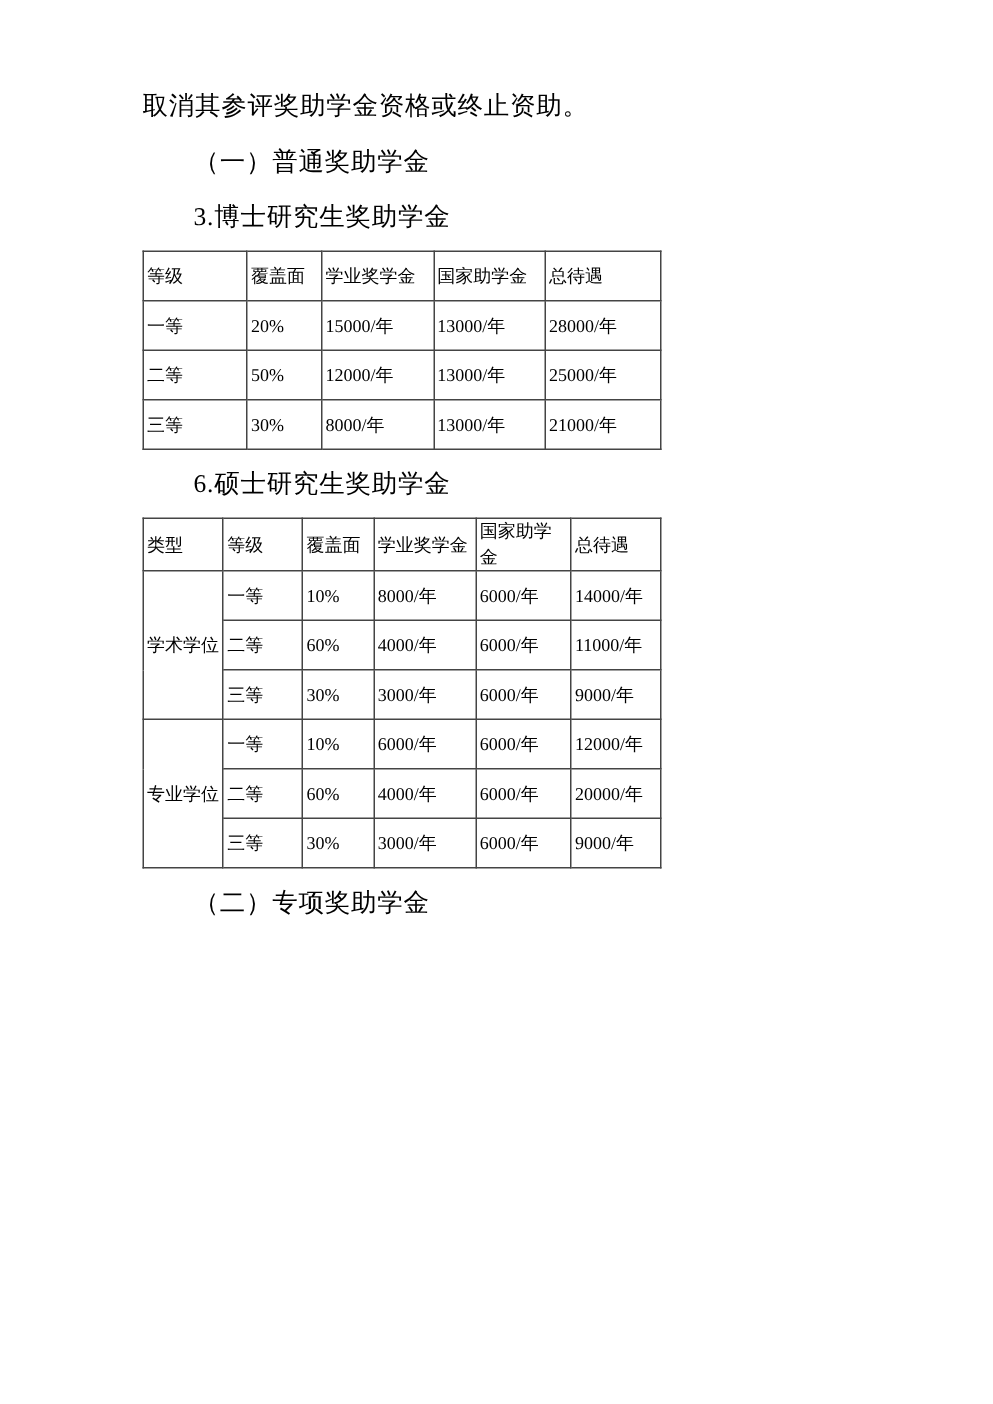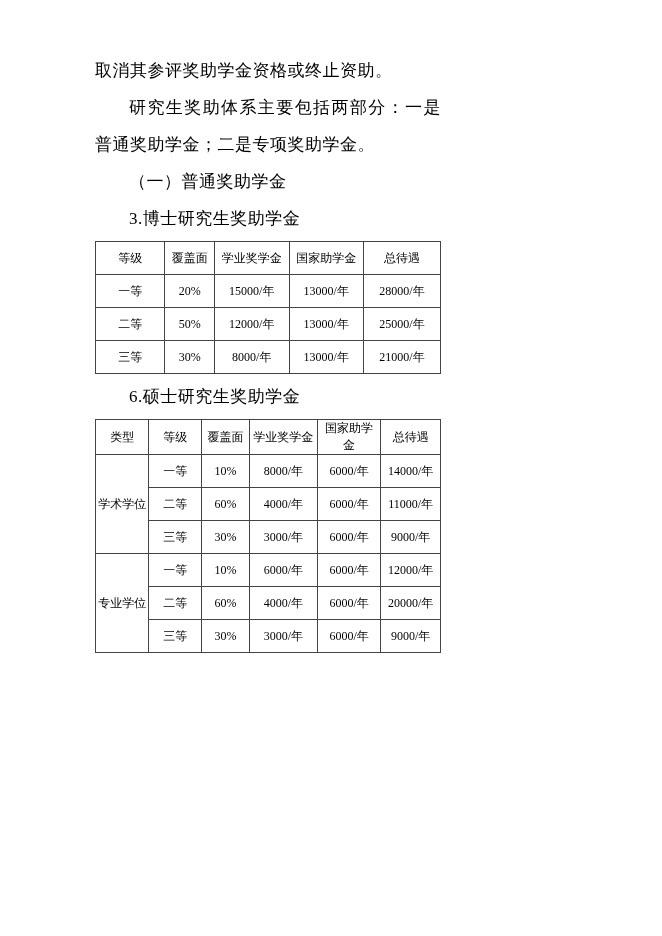--- a/index.html
+++ b/index.html
@@ -26,37 +26,35 @@
   .bold { font-weight: bold; }
   table.tbl {
     border-collapse: collapse;
     width: 100%;
     table-layout: fixed;
     margin: 4px 0 4px 0;
     font-size: 12px;
   }
   table.tbl td {
     border: 1px solid #444444;
-    text-align: center;
     vertical-align: middle;
     height: 33px;
     padding: 0 2px;
     font-weight: normal;
     letter-spacing: 0;
   }
 </style>
 </head>
 <body>
 
 <div class="page">
 
   <p class="para">取消其参评奖助学金资格或终止资助。</p>
 
 
-  <p class="para indent">研究生奖助体系主要包括两部分：一是普通奖助学金；二是专项奖助学金。</p>
 
   <p class="para indent">（一）普通奖助学金</p>
 
   <p class="para indent">3.博士研究生奖助学金</p>
 
 
   <table class="tbl">
     <colgroup>
       <col style="width:20.1%">
         <col style="width:14.4%">
@@ -157,14 +155,15 @@
     <tr>
       <td>三等</td>
       <td>30%</td>
       <td>3000/年</td>
       <td>6000/年</td>
       <td>9000/年</td>
     </tr>
   </tbody>
     </table>
 
+  <p class="para indent">（二）专项奖助学金</p>
 
 </div>
 
 </body></html>

